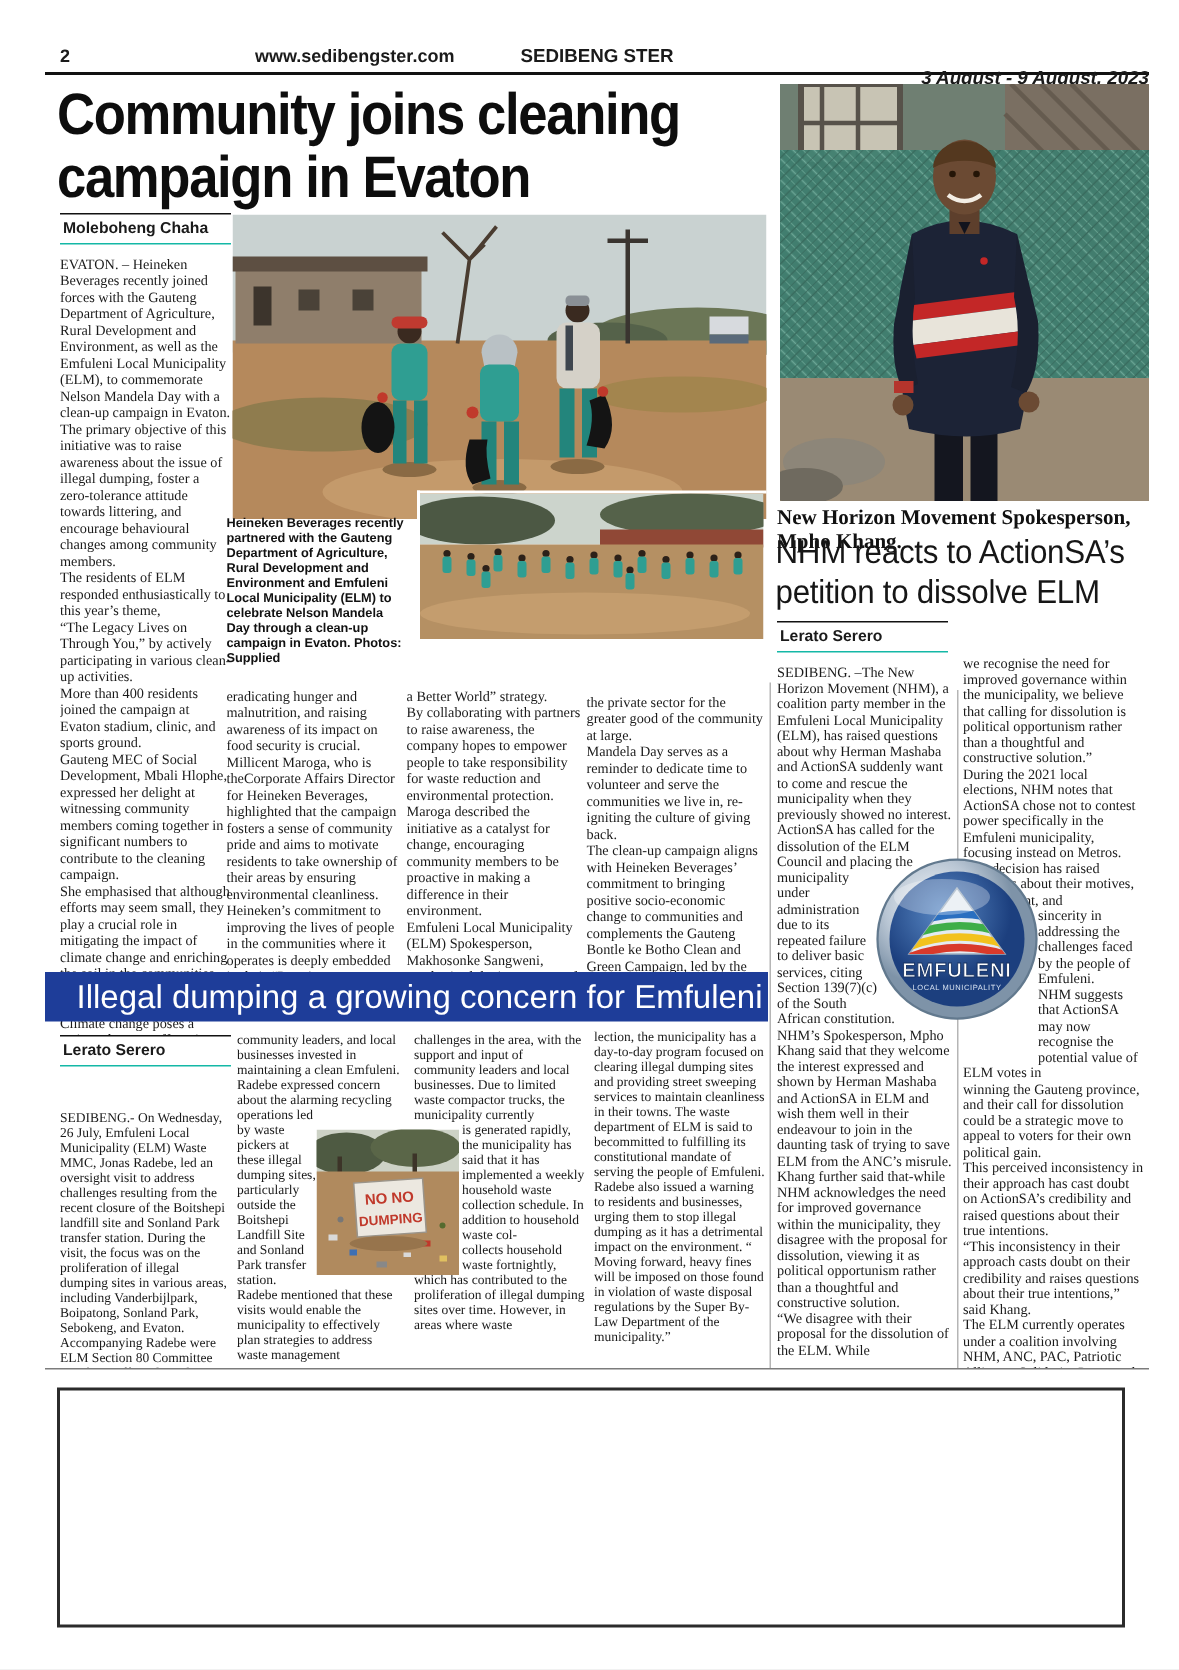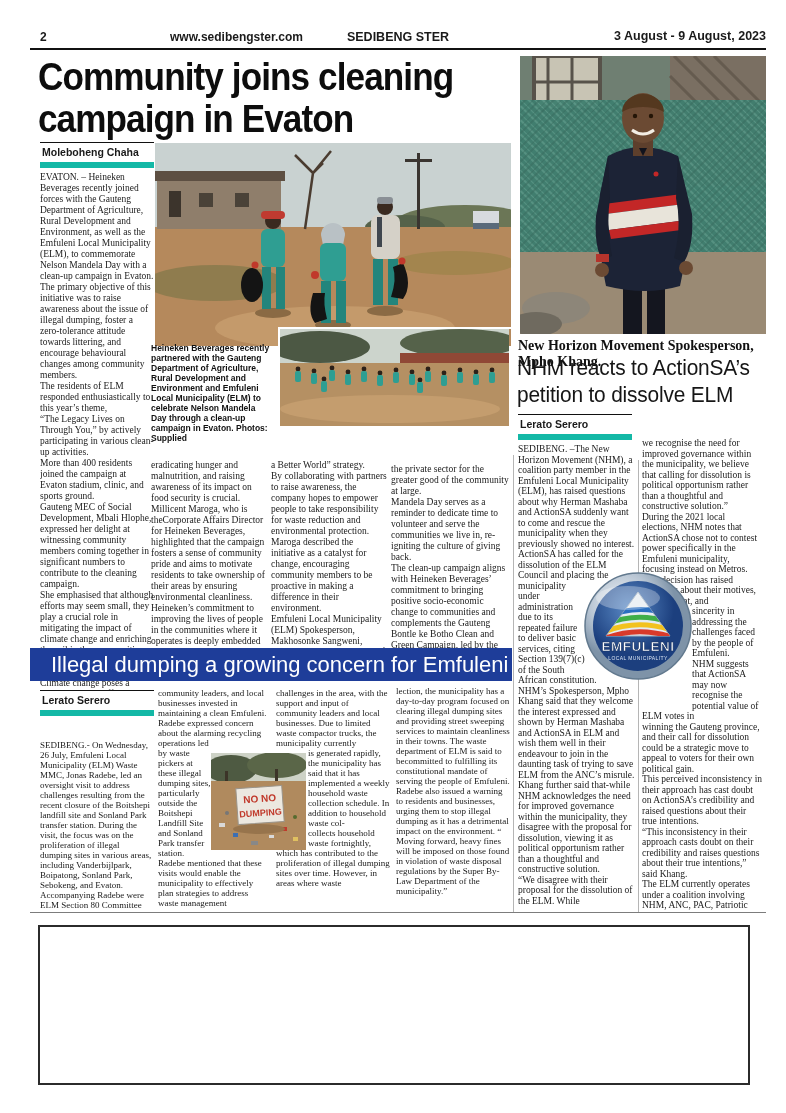--- a/index.html
+++ b/index.html
@@ -5,28 +5,28 @@
   html,body{margin:0;padding:0;background:#e8e8e8;}
   #page{position:relative;width:786px;height:1113px;background:#ffffff;overflow:hidden;
         font-family:"Liberation Serif",serif;color:#1a1a1a;}
   .abs{position:absolute;}
   
   #hdr{left:30px;top:28px;width:736px;height:20px;border-bottom:2px solid #111;
        font-family:"Liberation Sans",sans-serif;font-weight:bold;font-size:12px;}
   #hdr .pgnum{position:absolute;left:10px;top:2px;}
   #hdr .url{position:absolute;left:140px;top:2px;}
   #hdr .masthead{position:absolute;left:50%;transform:translateX(-50%);top:2px;font-size:12.5px;}
-  #hdr .date{position:absolute;right:0;top:1px;font-size:12.5px;}
+  #hdr .date{position:absolute;right:0;top:17px;font-size:12.5px;font-style:italic;}
   
   .h1{font-family:"Liberation Sans",sans-serif;font-weight:bold;color:#0d0d0d;
       font-size:39px;line-height:42px;letter-spacing:-1px;transform:scaleX(.9);transform-origin:left top;}
   .h2{font-family:"Liberation Sans",sans-serif;font-weight:500;color:#161616;
       font-size:22px;line-height:27px;letter-spacing:-.2px;transform:scaleX(.95);transform-origin:left top;}
   .byline{font-family:"Liberation Sans",sans-serif;font-weight:bold;font-size:10.5px;
-      border-top:1px solid #111;border-bottom:6px solid #14b8a6;padding:3px 0 4px 2px;background:#fff;}
+      border-top:1px solid #111;border-bottom:1px solid #14b8a6;padding:3px 0 4px 2px;background:#fff;}
   
   .col{overflow:hidden;}
   .t{margin:0;white-space:pre-line;}
   .ma .t{font-size:9.5px;line-height:11px;}
   .nh .t{font-size:9.5px;line-height:10.5px;}
   .da .t{font-size:9px;line-height:10px;}
   .cap{font-family:"Liberation Sans",sans-serif;font-weight:bold;font-size:8.5px;line-height:10px;color:#111;}
   .cap2{font-family:Liberation Serif, serif;font-weight:bold;font-size:14px;color:#111;}
   .wrapR{float:right;}
   .wrapL{float:left;}

